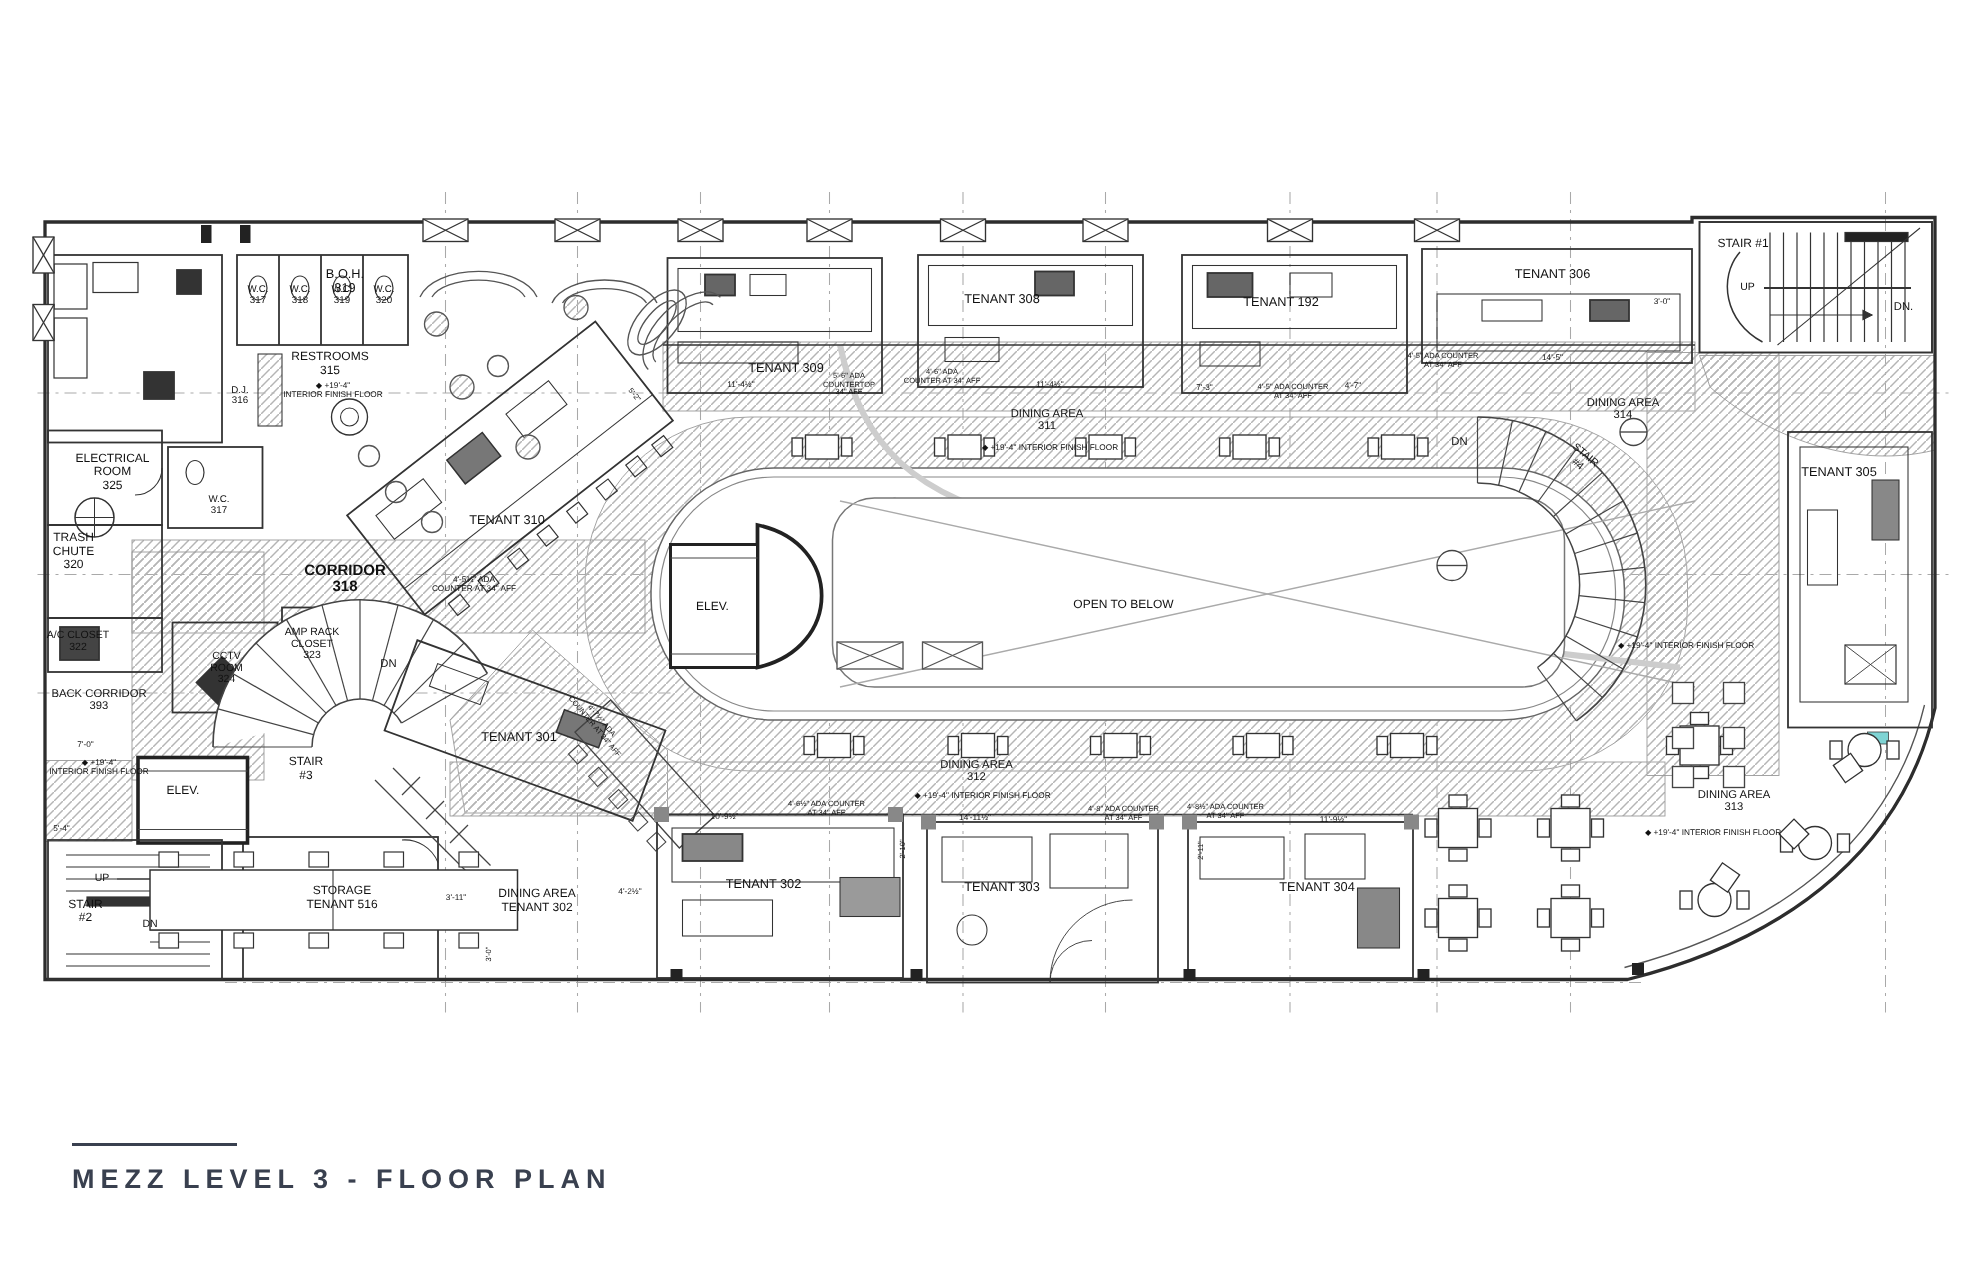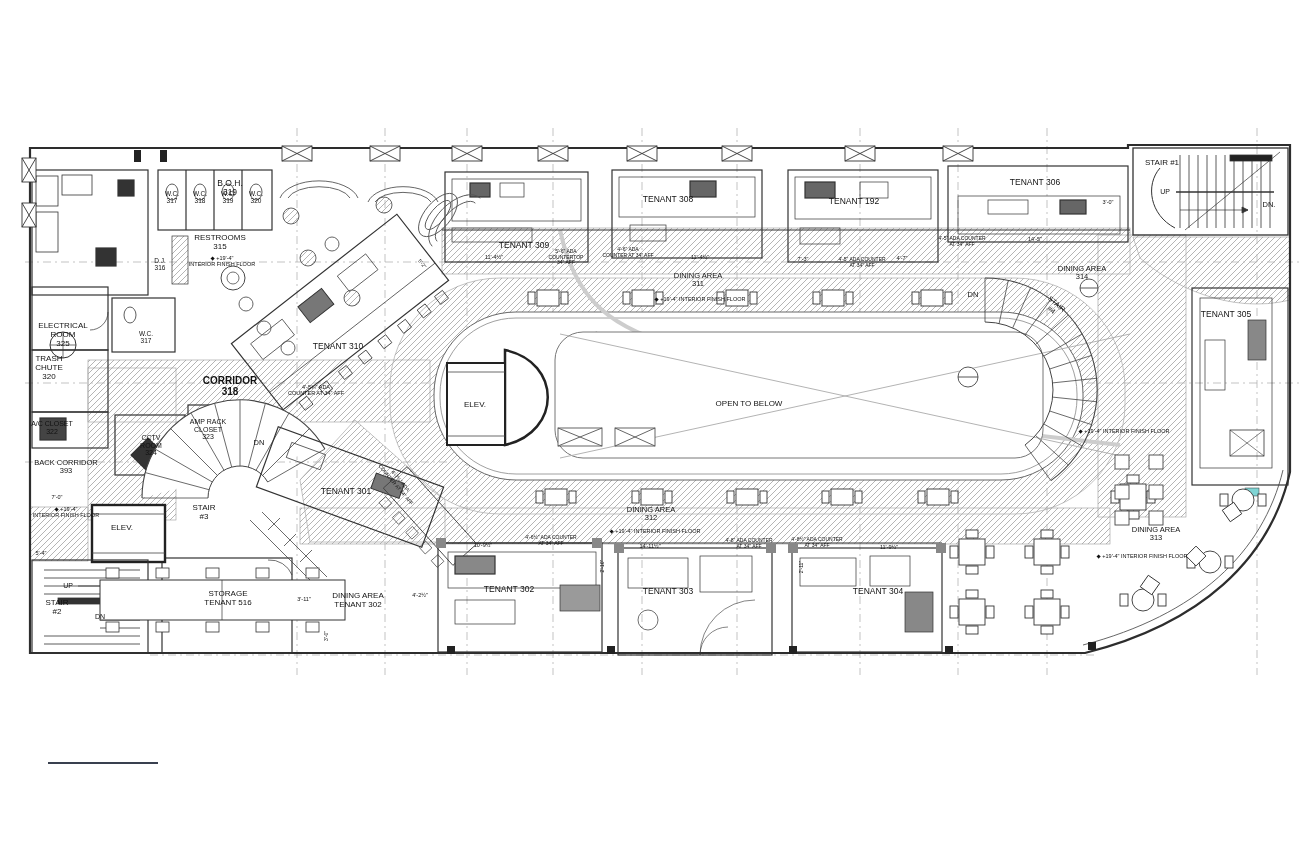--- a/index.html
+++ b/index.html
@@ -528,21 +528,21 @@
     <circle cx="968" cy="377" r="10"></circle>
         <line x1="958" y1="377" x2="978" y2="377"></line>
     <circle cx="1089" cy="288" r="9"></circle>
         <line x1="1080" y1="288" x2="1098" y2="288"></line>
   </g>
 </svg>
 
 <div id="labels">
       <div class="lbl" style="left: 230px; top: 188px; font-size: 8.5px; transform: translate(-50%, -50%);">B.O.H.
 319</div>
-      <div class="lbl" style="left: 63px; top: 315px; font-size: 8px; transform: translate(-50%, -50%); margin-top: 20px;">ELECTRICAL
+      <div class="lbl" style="left: 75px; top: 315px; font-size: 8px; transform: translate(-50%, -50%);">ELECTRICAL
 ROOM
 325</div>
       <div class="lbl" style="left: 172px; top: 197px; font-size: 6.5px; transform: translate(-50%, -50%);">W.C.
 317</div>
       <div class="lbl" style="left: 200px; top: 197px; font-size: 6.5px; transform: translate(-50%, -50%);">W.C.
 318</div>
       <div class="lbl" style="left: 228px; top: 197px; font-size: 6.5px; transform: translate(-50%, -50%);">W.C.
 319</div>
       <div class="lbl" style="left: 256px; top: 197px; font-size: 6.5px; transform: translate(-50%, -50%);">W.C.
 320</div>
@@ -645,14 +645,15 @@
       <div class="lbl" style="left: 749px; top: 404px; font-size: 8px; transform: translate(-50%, -50%);">OPEN TO BELOW</div>
       <div class="lbl" style="left: 475px; top: 405px; font-size: 8px; transform: translate(-50%, -50%);">ELEV.</div>
       <div class="lbl" style="left: 1226px; top: 315px; font-size: 8.5px; transform: translate(-50%, -50%);">TENANT 305</div>
       <div class="lbl" style="left: 1124px; top: 431px; font-size: 5.5px; transform: translate(-50%, -50%);">◆ +19'-4" INTERIOR FINISH FLOOR</div>
       <div class="lbl" style="left: 1156px; top: 534px; font-size: 7.5px; transform: translate(-50%, -50%);">DINING AREA
 313</div>
       <div class="lbl" style="left: 1142px; top: 556px; font-size: 5.5px; transform: translate(-50%, -50%);">◆ +19'-4" INTERIOR FINISH FLOOR</div>
     </div>
 
 <div id="title-rule"></div>
+<div id="title-block">MEZZ LEVEL 3 - FLOOR PLAN</div>
 
 </div>
 
 </body></html>

